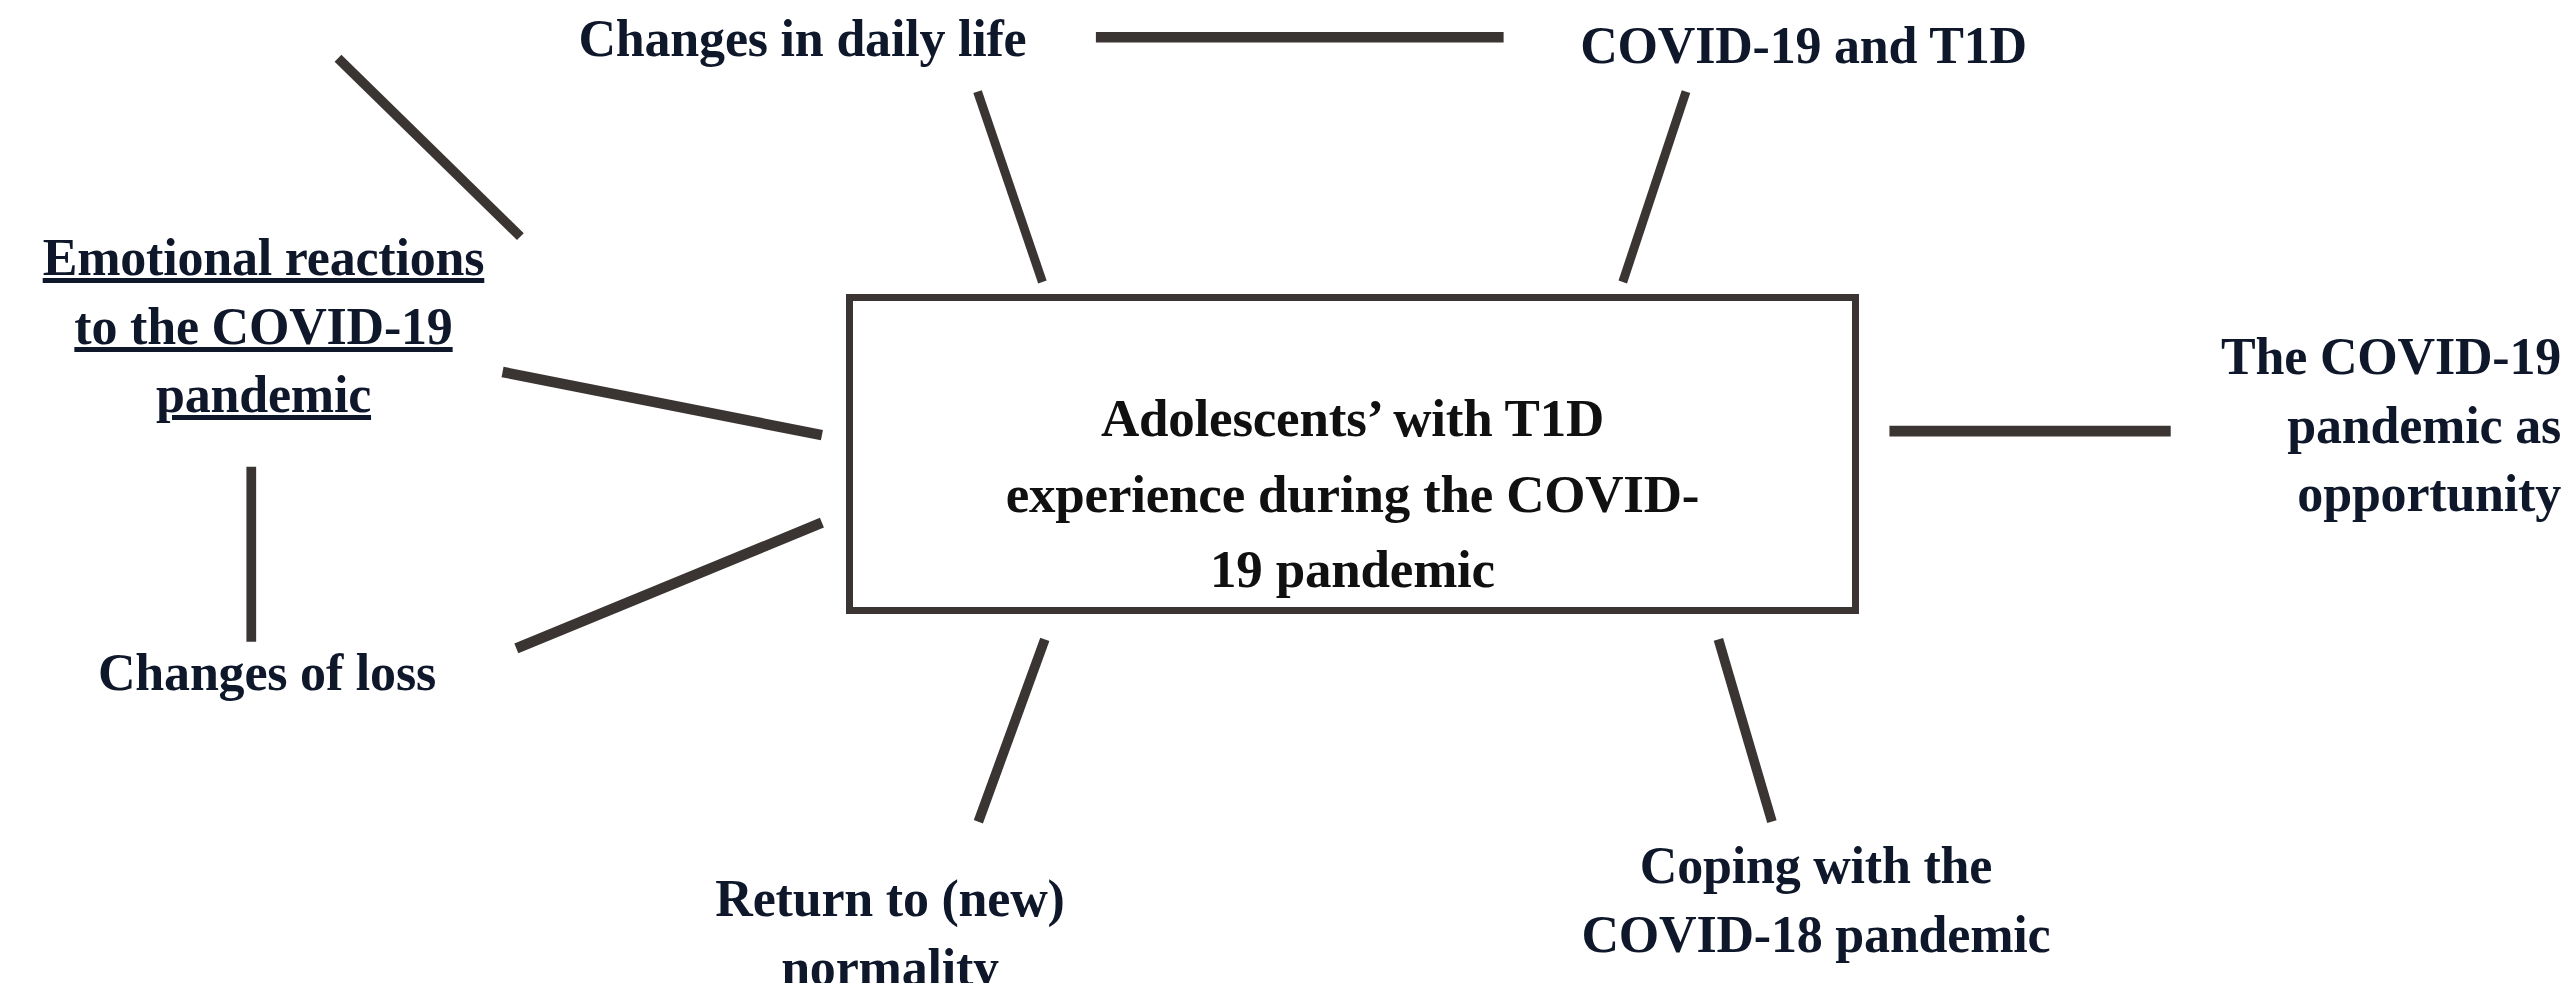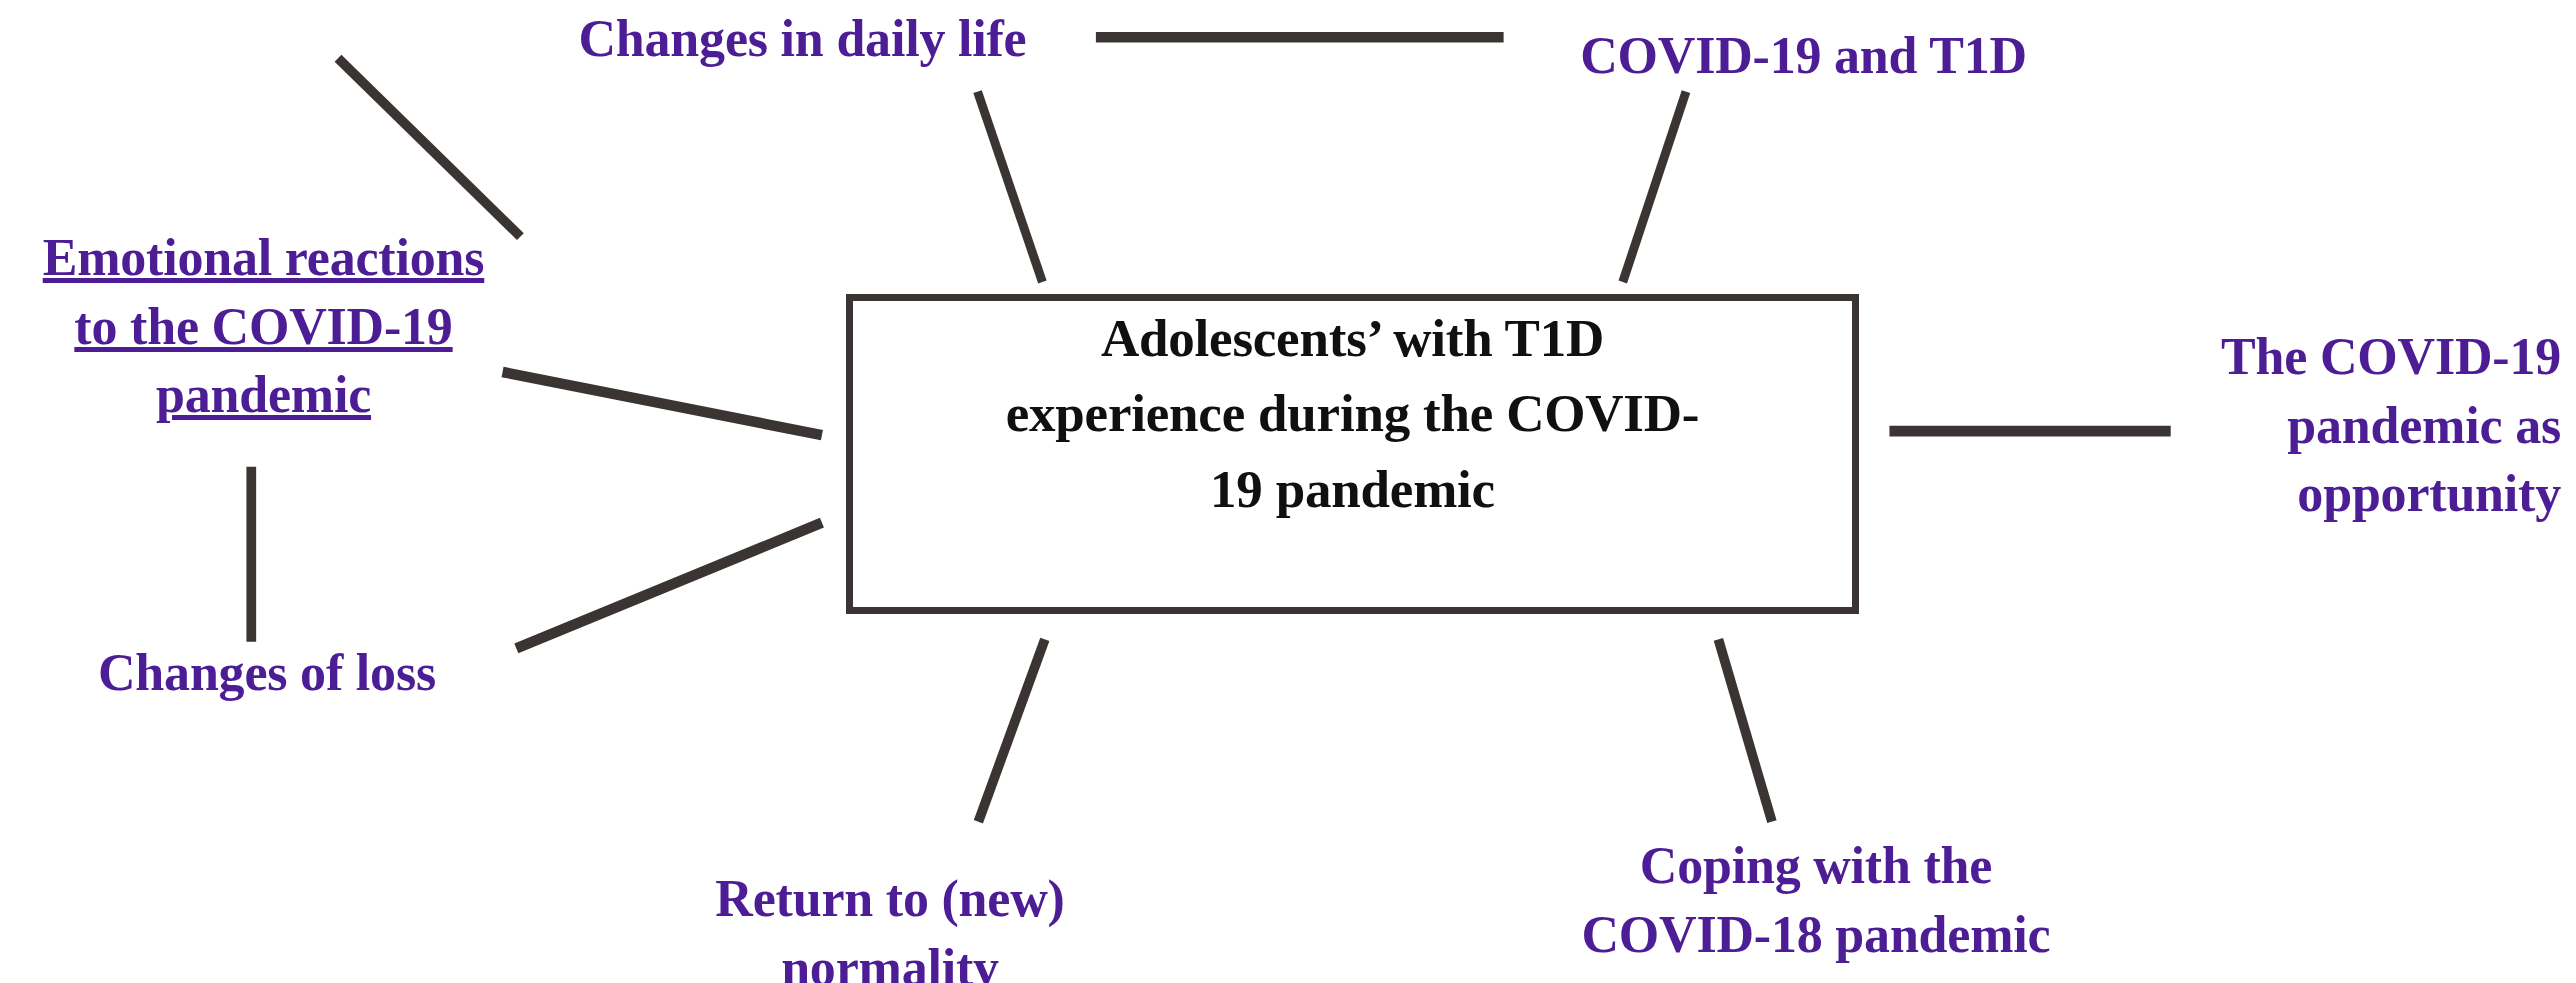--- a/index.html
+++ b/index.html
@@ -23,49 +23,49 @@
     width: 2576px;
     height: 983px;
   }
   .node-label {
     position: absolute;
     text-align: center;
     font-size: 52px;
     line-height: 1.32;
     font-weight: 700;
     letter-spacing: -0.2px;
-    color: #4c1d95;
+    color: #0f172a;
     white-space: pre-line;
   }
   #central-box {
     position: absolute;
     left: 846px;
     top: 294px;
     width: 1013px;
     height: 320px;
     box-sizing: border-box;
     border: 7.3px solid #3a3533;
     background: #ffffff;
     display: flex;
-    align-items: flex-start;
+    align-items: flex-end;
     justify-content: center;
   }
   #central-box .box-text {
     font-size: 53px;
     line-height: 1.42;
     font-weight: 700;
     text-align: center;
     color: #101010;
     padding: 0 21px;
     white-space: pre-line;
     letter-spacing: -0.2px;
   }
   
   #n-changes        { left: 519px;  top: 4.9px;   width: 567px; }
-  #n-covid-t1d      { left: 1528px; top: 22px;   width: 551px; text-align: center; }
+  #n-covid-t1d      { left: 1528px; top: 12px;   width: 551px; text-align: center; }
   #n-emotional      { left: 0px;    top: 224px; width: 527px; text-decoration: underline; }
   #n-feelings       { left: 32px;   top: 639px; width: 470px; }
   #n-opportunity    { left: 2180px; top: 323px; width: 381px; text-align: right; }
   #n-return         { left: 647px;  top: 832px;width: 486px; margin-top: 33px; }
   #n-coping         { left: 1524px; top: 832px;width: 584px; }
 </style>
 </head>
 <body>
 
 <div id="stage">

